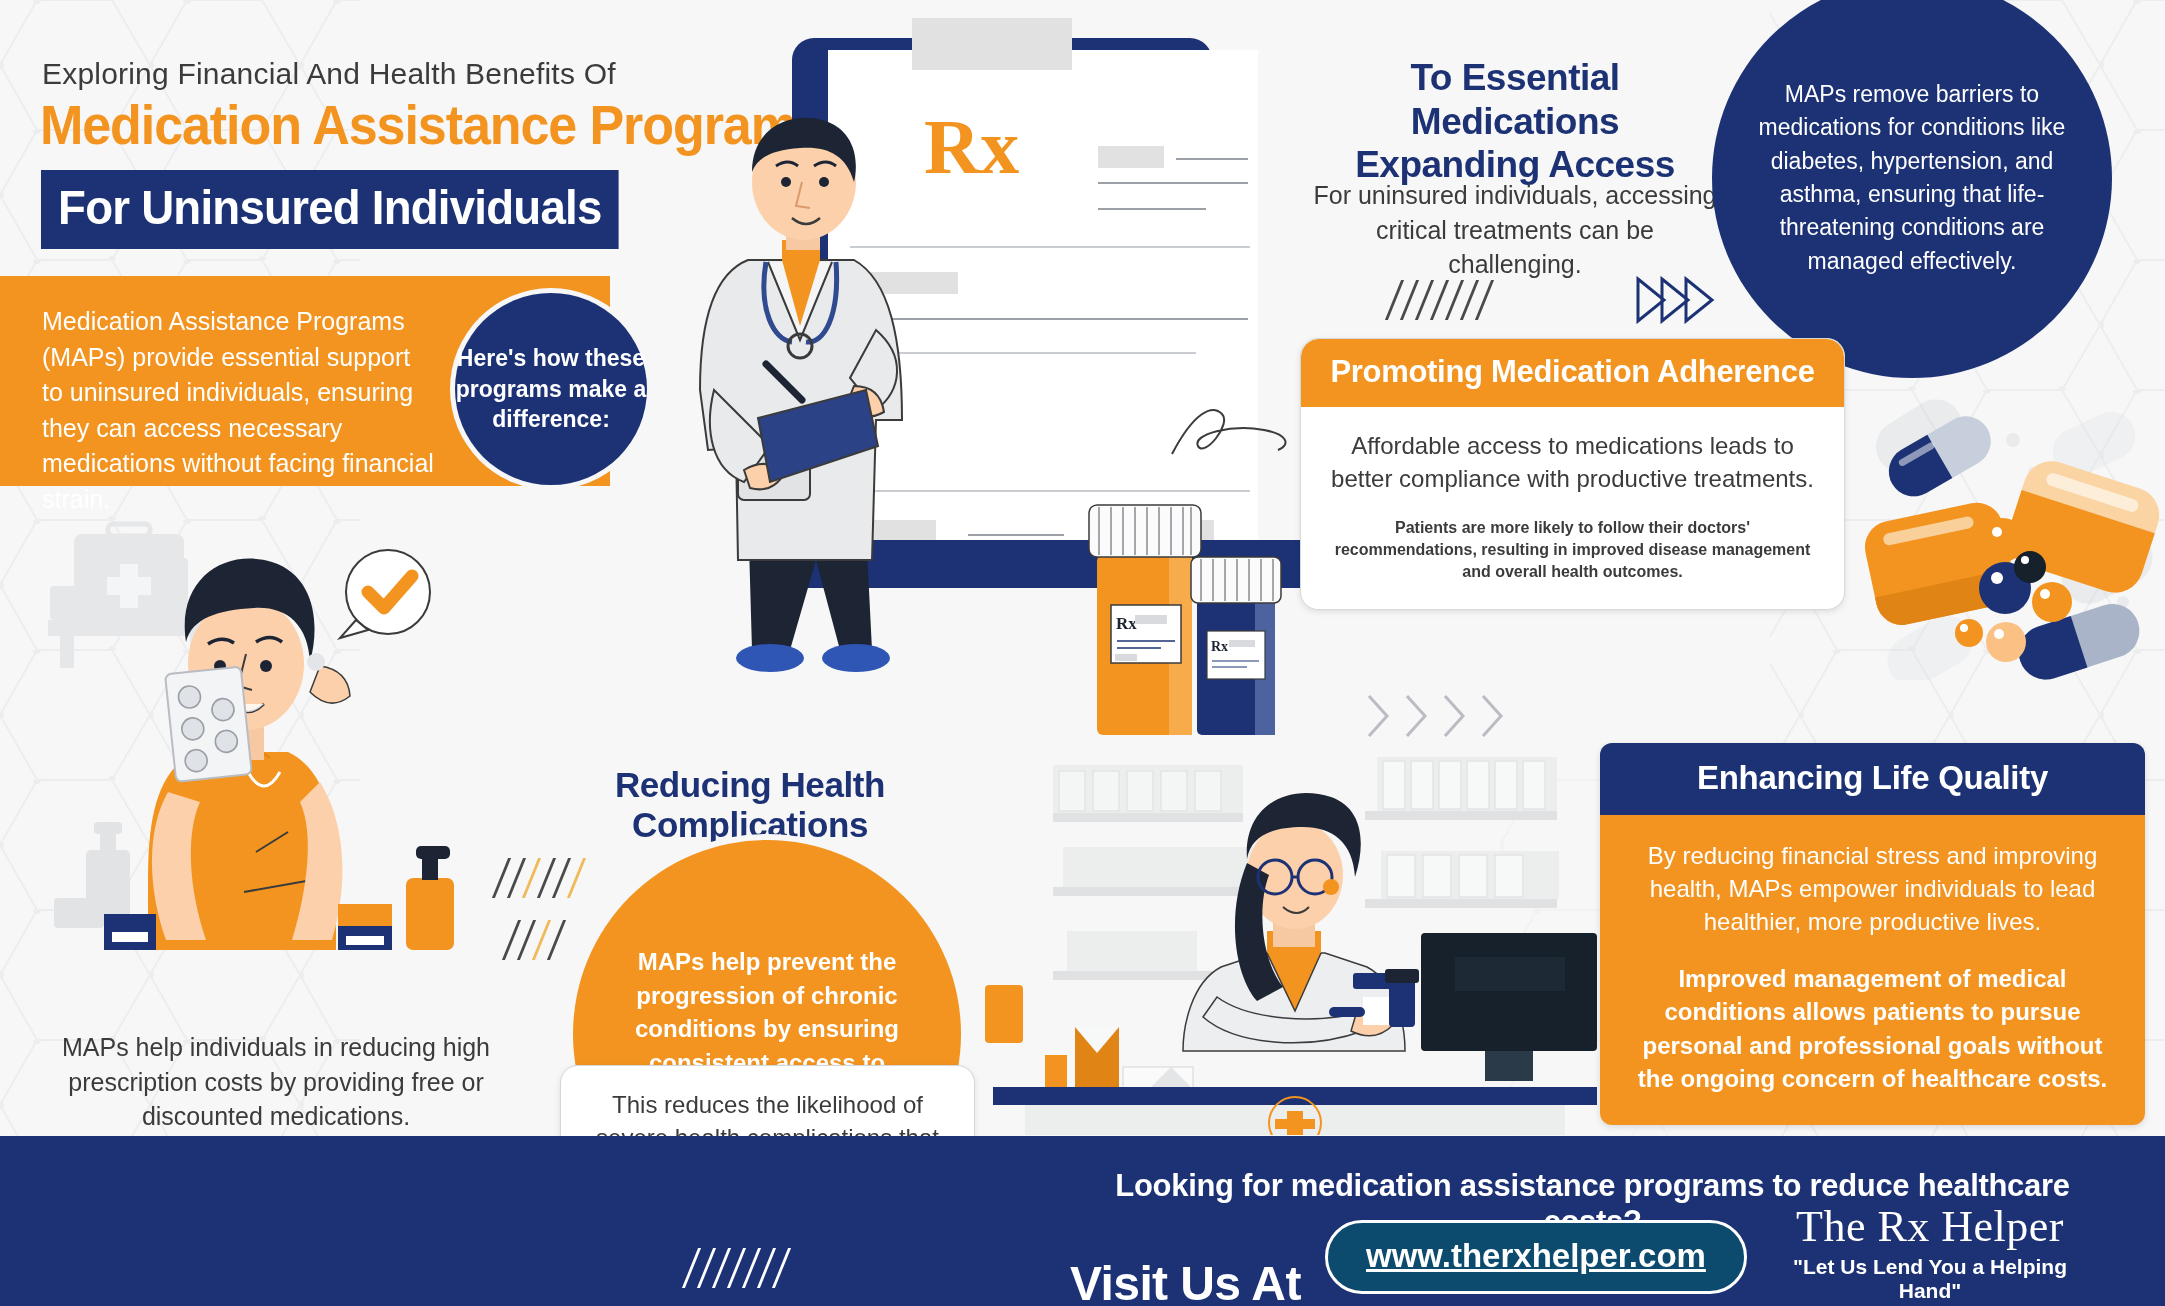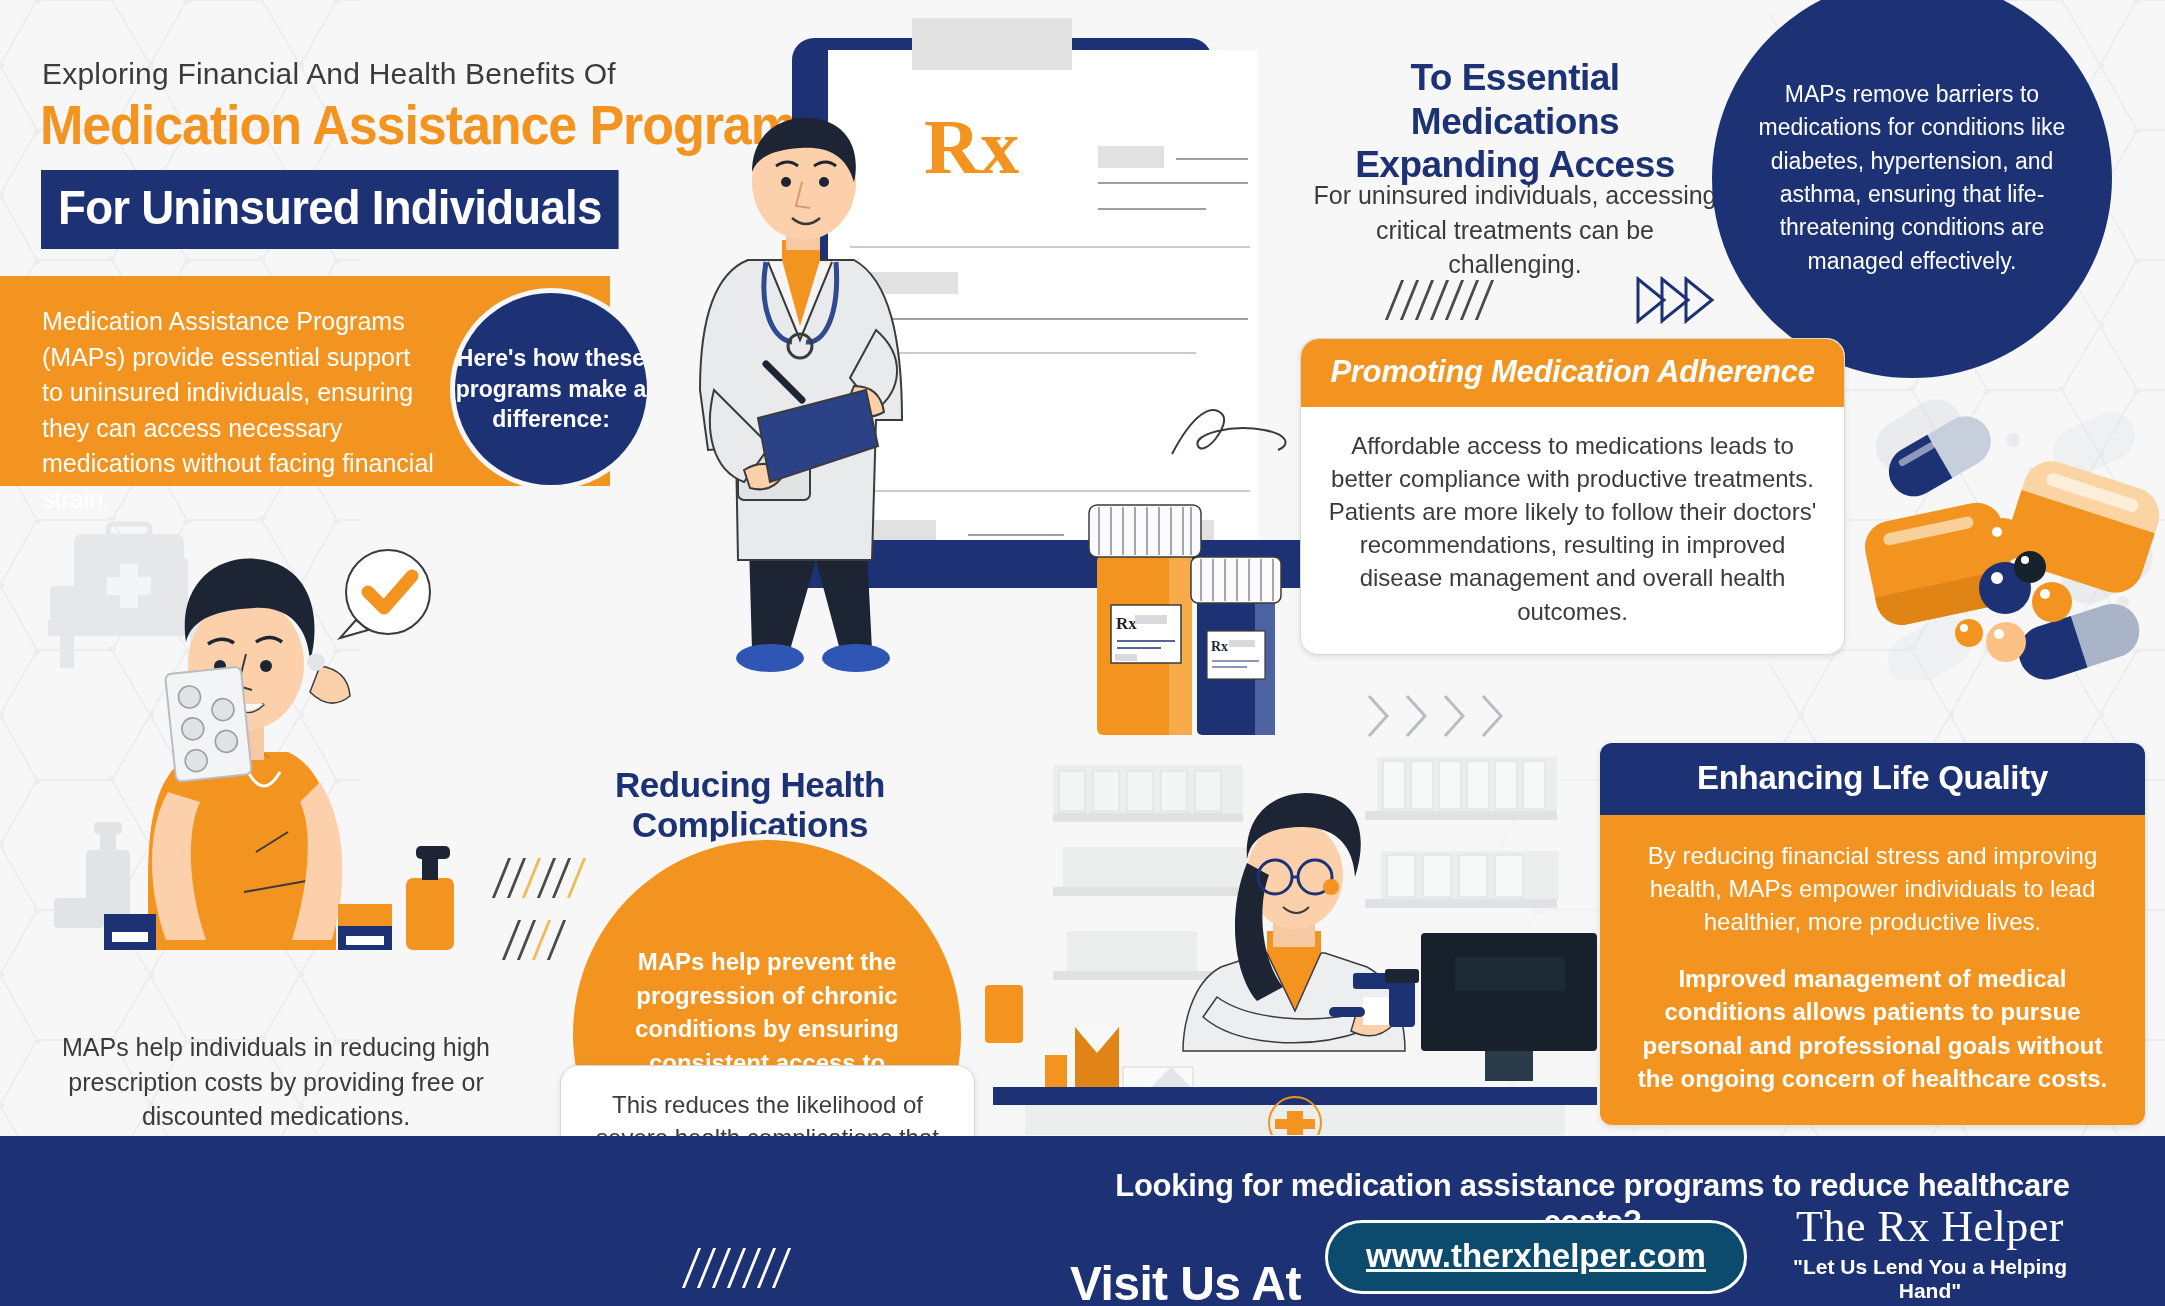--- a/index.html
+++ b/index.html
@@ -132,25 +132,24 @@
     background: #ffffff; border-radius: 18px;
     border: 1px solid #d8d8d8;
     box-shadow: 0 2px 6px rgba(0,0,0,.10);
     overflow: hidden;
   }
   .card-pma .hd {
     background: #F2941F; color: #fff;
     font-size: 31px; font-weight: 800; letter-spacing: -.3px;
     padding: 15px 24px 17px; text-align: center;
     border-radius: 18px 18px 0 0;
-    font-style: italic;
   }
   .card-pma .bd { padding: 22px 26px 26px; text-align: center; color: #3b3b3b; }
   .card-pma .p1 { font-size: 24px; line-height: 1.38; }
-  .card-pma .p2 { font-size: 24px; line-height: 1.38; font-weight: 400; }
+  .card-pma .p2 { font-size: 16px; line-height: 1.38; font-weight: 700; margin-top: 22px; }
 
   
   .card-elq {
     position: absolute; left: 1600px; top: 735px; width: 545px;
     border-radius: 12px; overflow: hidden;
     box-shadow: 0 2px 6px rgba(0,0,0,.12);
     margin-top: 8px;
   }
   .card-elq .hd {
     background: #1C3274; color: #fff; text-align: center;

